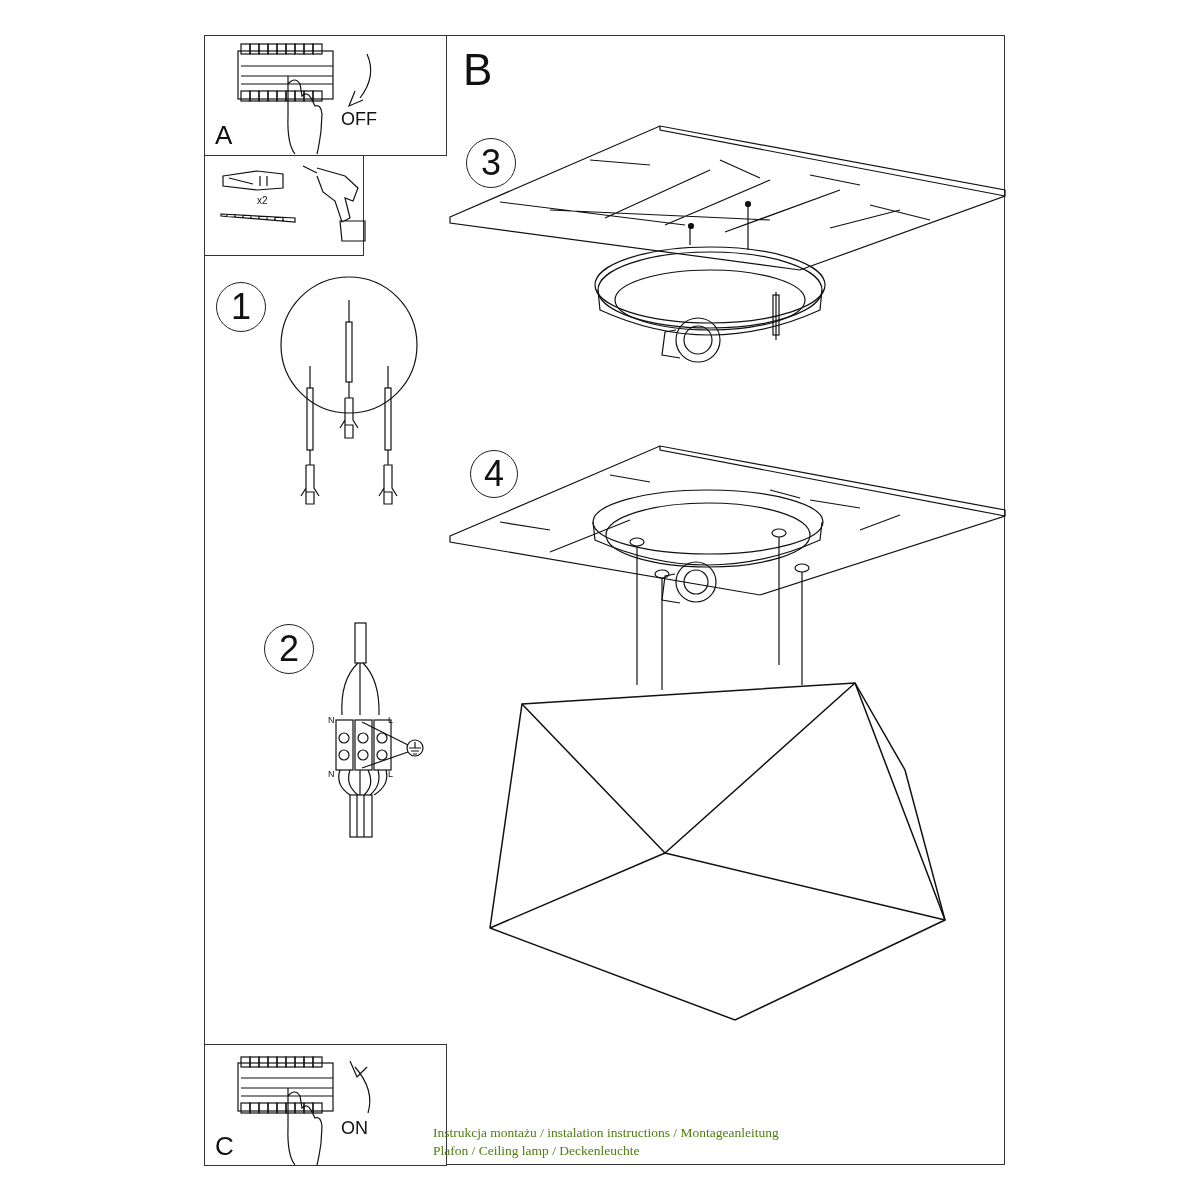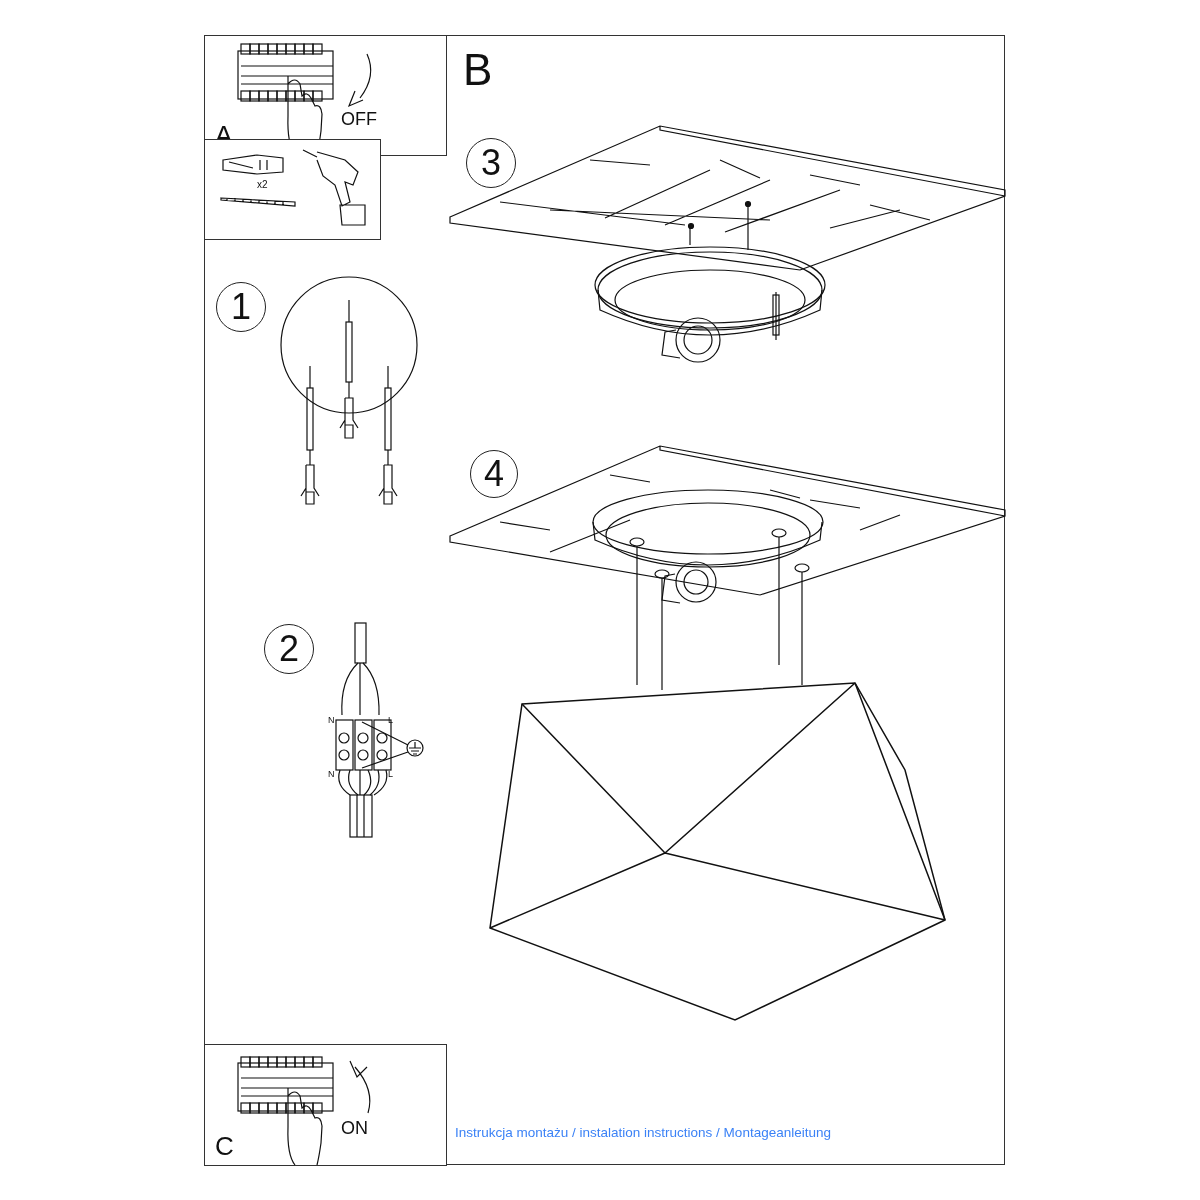--- a/index.html
+++ b/index.html
@@ -2,21 +2,21 @@
 <html><head>
 <meta charset="utf-8">
 <style>
   html,body{margin:0;padding:0;background:#ffffff;}
   body{width:1200px;height:1200px;position:relative;overflow:hidden;font-family:"Liberation Sans",sans-serif;color:#111;}
   .page{position:absolute;left:204px;top:35px;width:801px;height:1130px;border:1.5px solid #333;box-sizing:border-box;}
   .box{position:absolute;border:1.5px solid #333;box-sizing:border-box;background:#fff;}
   .lbl{position:absolute;font-family:"Liberation Sans",sans-serif;color:#111;line-height:1;}
   .stepnum{position:absolute;border:1.5px solid #222;border-radius:50%;box-sizing:border-box;display:flex;align-items:center;justify-content:center;font-size:36px;font-family:"Liberation Sans",sans-serif;background:#fff;}
   svg{position:absolute;overflow:visible;}
-  .caption{position:absolute;left:455px;top:1124px;font-size:13.5px;line-height:18px;color:#3b82f6;}
+  .caption{position:absolute;left:433px;top:1124px;font-size:13.5px;line-height:18px;color:#4d7c0f;font-family:Liberation Serif, serif;}
 </style>
 </head>
 <body>
 
 <div class="page"></div>
 
 <div class="box" style="left:204px;top:35px;width:243px;height:121px;">
   <svg width="243" height="121" style="left:0;top:0">
     <g fill="none" stroke="#111" stroke-width="1.2">
       <rect x="33" y="15" width="95" height="48"></rect>
@@ -44,21 +44,21 @@
         <line x1="36" y1="40" x2="128" y2="40"></line>
         <line x1="36" y1="48" x2="128" y2="48"></line>
       <path d="M83 40 L83 80 Q82 108 90 118 M83 48 Q90 40 95 48 L97 60 Q102 55 106 62 L110 70 Q116 68 117 78 L116 95 Q114 110 112 118"></path>
       <path d="M162 18 Q172 40 155 62 M150 55 L144 70 L158 64"></path>
     </g>
   </svg>
   <span class="lbl" style="left:136px;top:74px;font-size:18px;">OFF</span>
   <span class="lbl" style="left:10px;top:86px;font-size:26px;">A</span>
 </div>
 
-<div class="box" style="left:204px;top:139px;width:177px;height:101px;">
+<div class="box" style="left:204px;top:155px;width:160px;height:101px;">
   <svg width="177" height="101" style="left:0;top:0">
     <g fill="none" stroke="#111" stroke-width="1.2">
       <path d="M18 20 L52 15 L78 18 L78 32 L52 34 L18 30 Z M24 22 L48 28 M55 20 L55 30 M62 20 L62 30"></path>
       <path d="M16 58 L90 62 L90 66 L16 60 Z M22 58 L22 61 M30 58 L30 62 M38 59 L38 62 M46 59 L46 63 M54 60 L54 63 M62 60 L62 64 M70 61 L70 64 M78 61 L78 65"></path>
       <path d="M98 10 L112 17 M112 12 L140 20 L153 32 L148 45 L140 42 L145 62 L137 66 L130 45 L118 36 L112 20 M135 65 L160 65 L160 85 L137 85 Z"></path>
     </g>
   </svg>
   <span class="lbl" style="left:52px;top:40px;font-size:10px;">x2</span>
 </div>
 
@@ -192,13 +192,14 @@
       <path d="M83 43 L83 82 Q82 110 90 120 M83 51 Q90 43 95 51 L97 63 Q102 58 106 65 L110 73 Q116 71 117 81 L116 98 Q114 112 112 120"></path>
       <path d="M163 68 Q170 45 150 22 M145 16 L152 32 L162 22"></path>
     </g>
   </svg>
   <span class="lbl" style="left:136px;top:74px;font-size:18px;">ON</span>
   <span class="lbl" style="left:10px;top:88px;font-size:26px;">C</span>
 </div>
 
 <div class="caption">
   <div>Instrukcja montażu / instalation instructions / Montageanleitung</div>
+  <div>Plafon / Ceiling lamp / Deckenleuchte</div>
 </div>
 
 </body></html>

